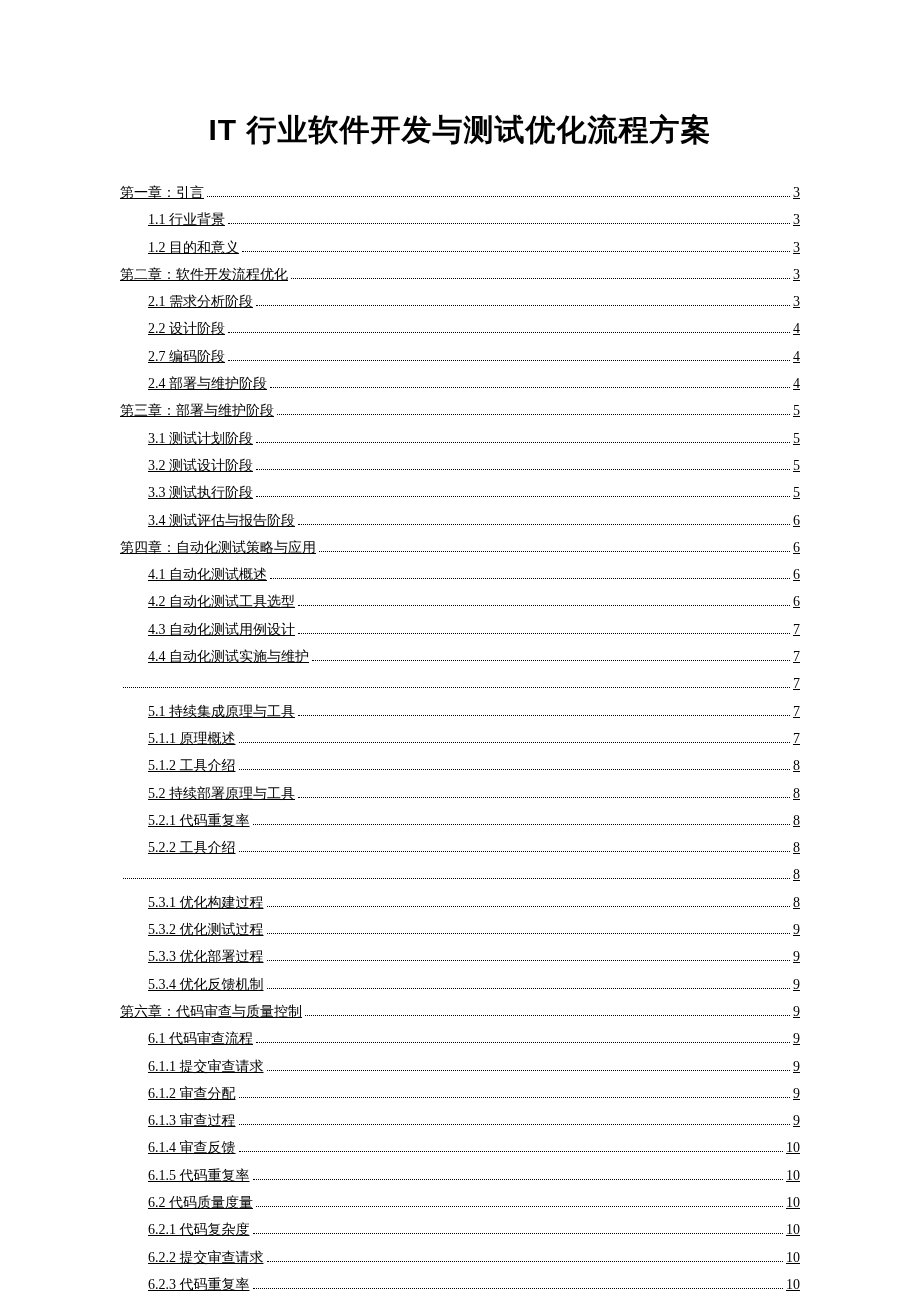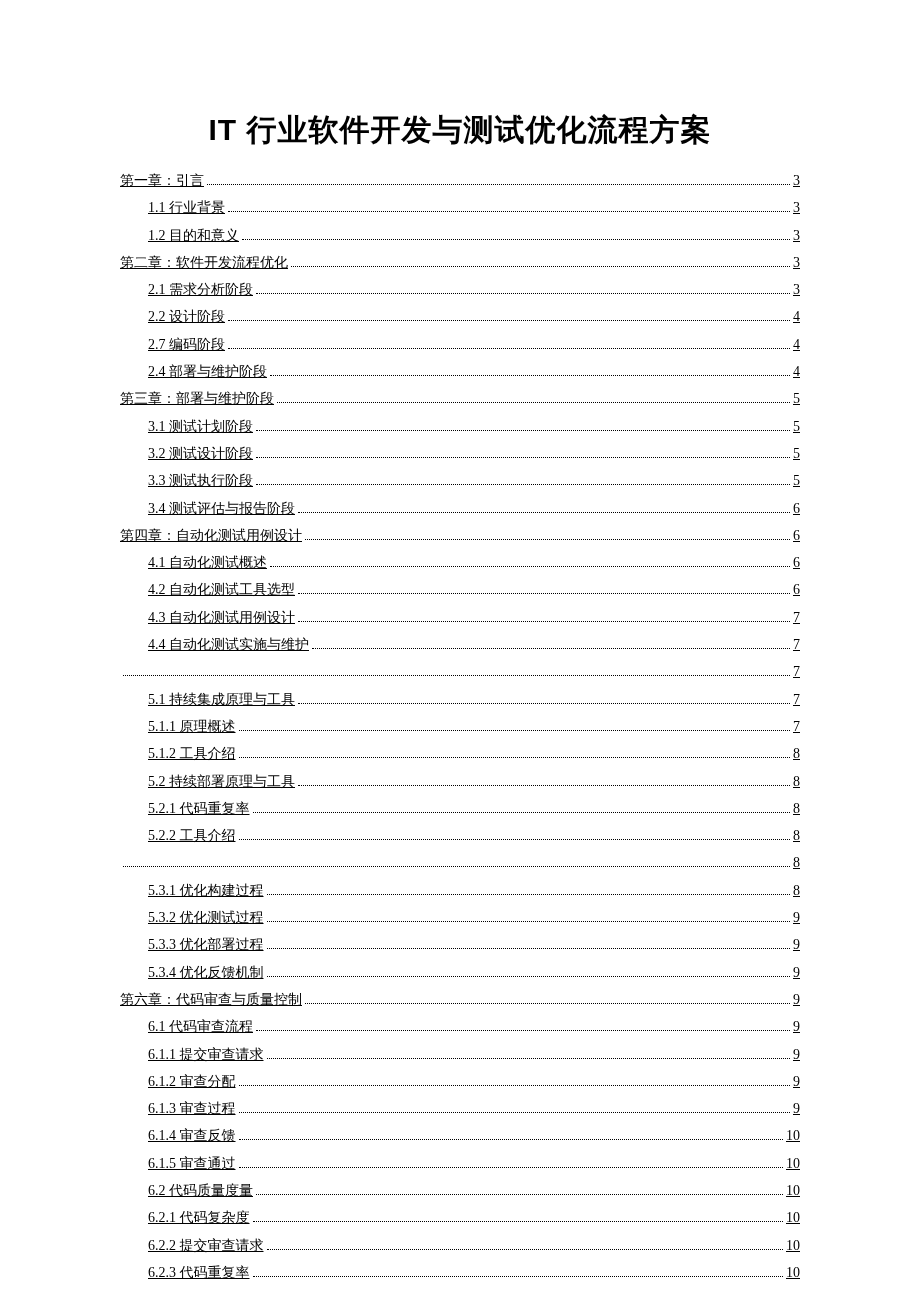--- a/index.html
+++ b/index.html
@@ -10,21 +10,21 @@
       width: 920px;
     }
     .page {
       padding: 110px 120px 100px 120px;
     }
     .title {
       text-align: center;
       font-size: 30px;
       font-weight: bold;
       font-family: "SimHei", "黑体", sans-serif;
-      margin-bottom: 16px;
+      margin-bottom: 28px;
       letter-spacing: 1px;
     }
     .toc {
       font-size: 14px;
       line-height: 1.95;
     }
     .toc-row {
       display: flex;
       align-items: baseline;
       white-space: nowrap;
@@ -109,21 +109,21 @@
         <span class="toc-label indent-1">3.3 测试执行阶段</span>
         <span class="dots"></span>
         <span class="pagenum">5</span>
       </div>
       <div class="toc-row">
         <span class="toc-label indent-1">3.4 测试评估与报告阶段</span>
         <span class="dots"></span>
         <span class="pagenum">6</span>
       </div>
       <div class="toc-row">
-        <span class="toc-label indent-0">第四章：自动化测试用例设计</span>
+        <span class="toc-label indent-0">第四章：自动化测试策略与应用</span>
         <span class="dots"></span>
         <span class="pagenum">6</span>
       </div>
       <div class="toc-row">
         <span class="toc-label indent-1">4.1 自动化测试概述</span>
         <span class="dots"></span>
         <span class="pagenum">6</span>
       </div>
       <div class="toc-row">
         <span class="toc-label indent-1">4.2 自动化测试工具选型</span>
@@ -222,21 +222,21 @@
         <span class="toc-label indent-1">6.1.3 审查过程</span>
         <span class="dots"></span>
         <span class="pagenum">9</span>
       </div>
       <div class="toc-row">
         <span class="toc-label indent-1">6.1.4 审查反馈</span>
         <span class="dots"></span>
         <span class="pagenum">10</span>
       </div>
       <div class="toc-row">
-        <span class="toc-label indent-1">6.1.5 审查通过 </span>
+        <span class="toc-label indent-1">6.1.5 代码重复率 </span>
         <span class="dots"></span>
         <span class="pagenum">10</span>
       </div>
       <div class="toc-row">
         <span class="toc-label indent-1">6.2 代码质量度量</span>
         <span class="dots"></span>
         <span class="pagenum">10</span>
       </div>
       <div class="toc-row">
         <span class="toc-label indent-1">6.2.1 代码复杂度</span>

